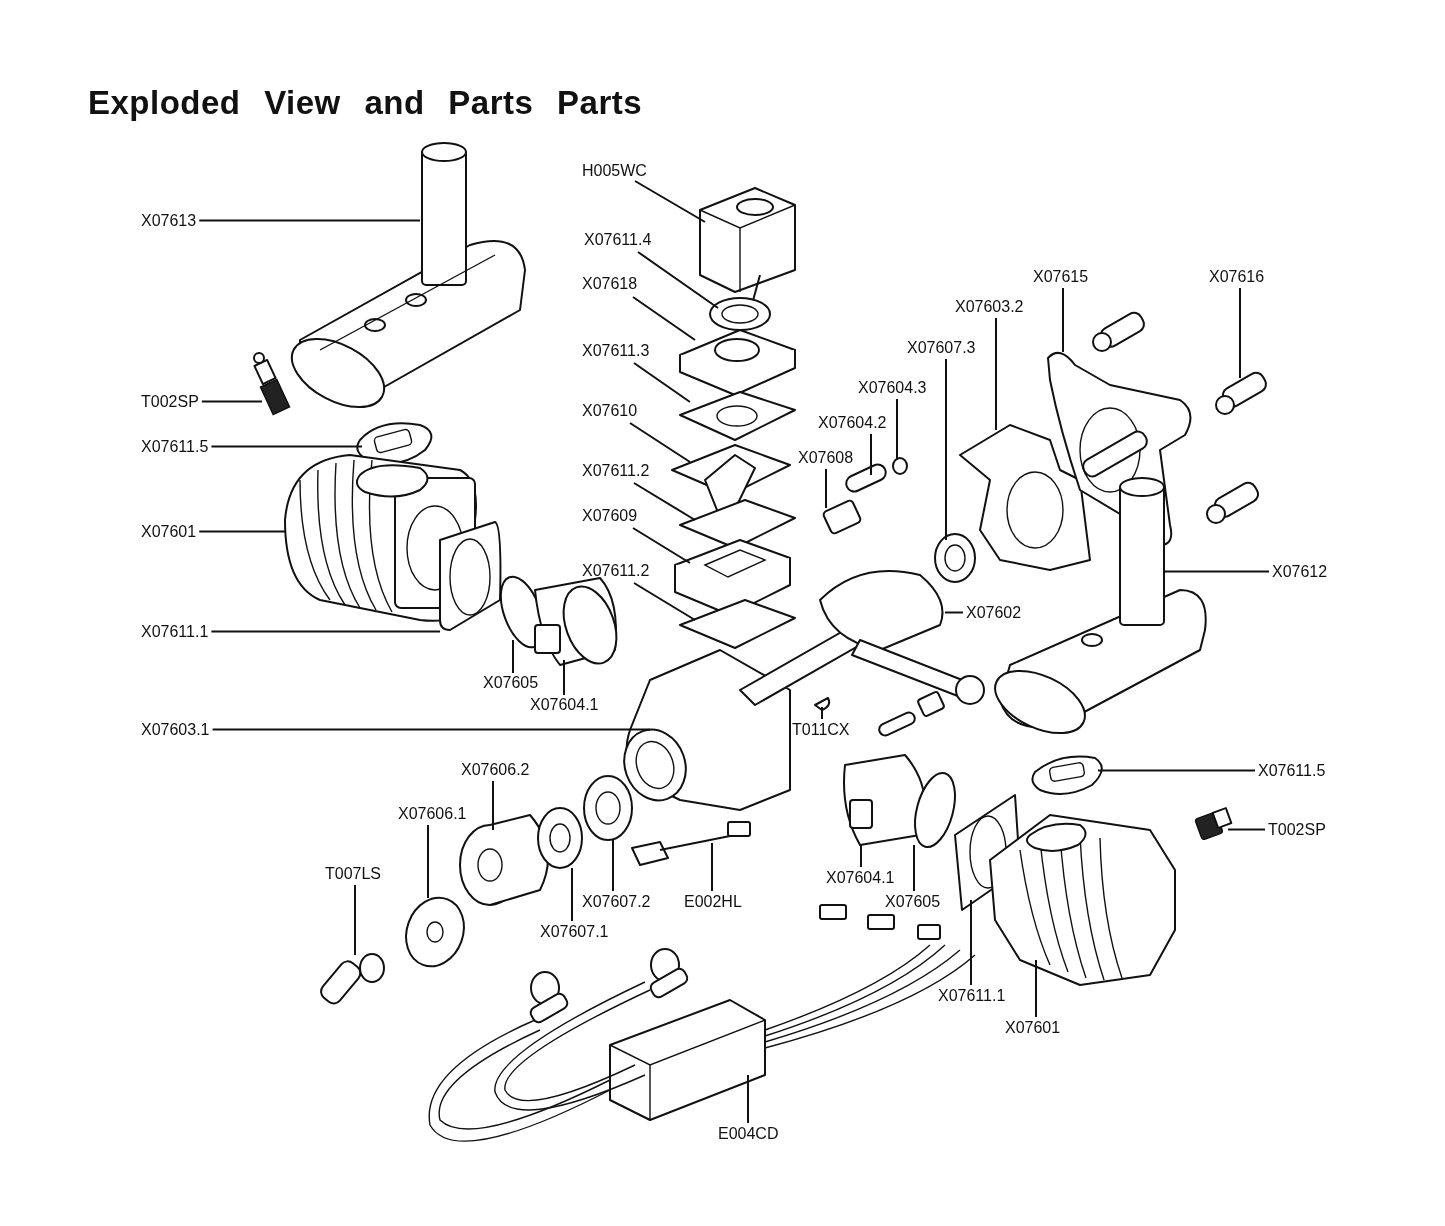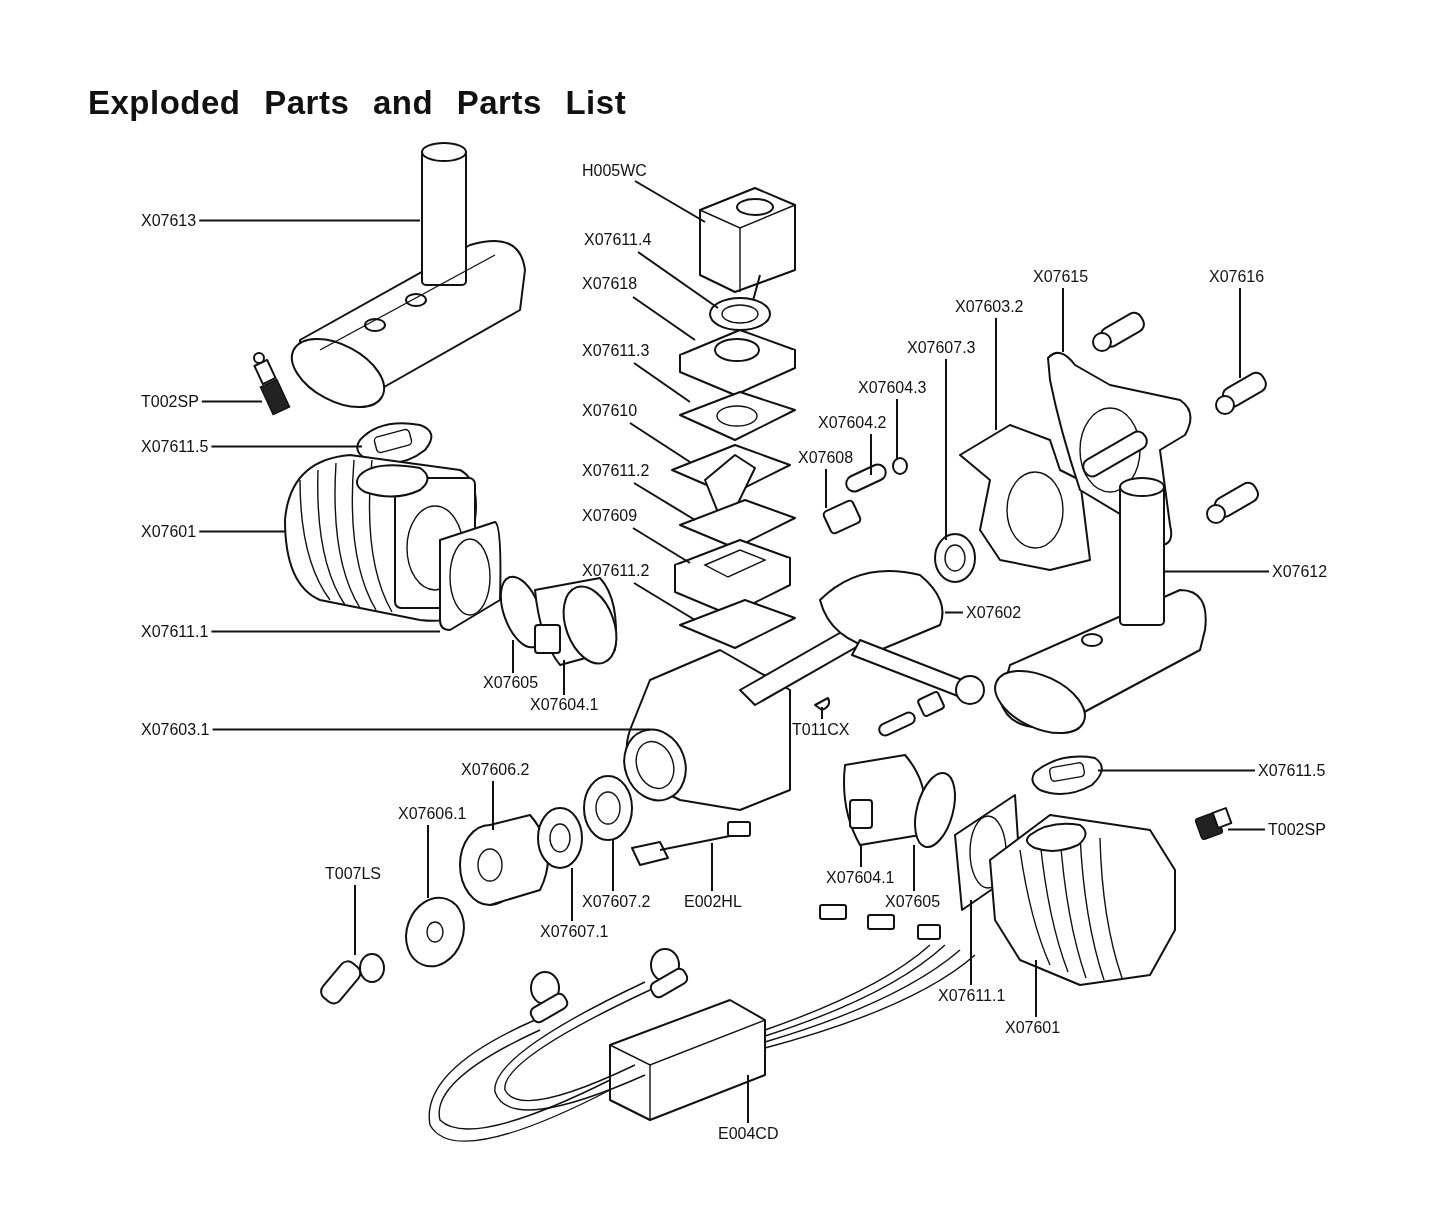--- a/index.html
+++ b/index.html
@@ -8,21 +8,21 @@
   #diagram { position: absolute; left: 0; top: 0; width: 1445px; height: 1226px; }
   .part { fill: #fff; stroke: #111; stroke-width: 2; stroke-linejoin: round; }
   .part-thin { fill: none; stroke: #111; stroke-width: 1.4; }
   .part-dark { fill: #222; stroke: #111; stroke-width: 1.5; }
   .leader { stroke: #111; stroke-width: 2; fill: none; }
   .callout { font-family: "Liberation Sans", sans-serif; font-size: 16px; fill: #111; }
 </style>
 </head>
 <body>
 
-<h1 id="title">Exploded Parts and Parts List</h1>
+<h1 id="title">Exploded View and Parts Parts</h1>
 
 <svg id="diagram" viewBox="0 0 1445 1226" xmlns="http://www.w3.org/2000/svg">
 
   <g>
     <path class="part" d="M300,340 L470,245 Q520,230 525,270 L520,310 L370,395 Q320,410 300,370 Z"></path>
     <ellipse class="part" cx="338" cy="373" rx="50" ry="28" transform="rotate(28 338 373)"></ellipse>
     <rect class="part" x="422" y="150" width="44" height="135" rx="4"></rect>
     <ellipse class="part" cx="444" cy="152" rx="22" ry="9"></ellipse>
     <ellipse class="part" cx="416" cy="300" rx="10" ry="6"></ellipse>
     <ellipse class="part" cx="375" cy="325" rx="10" ry="6"></ellipse>

